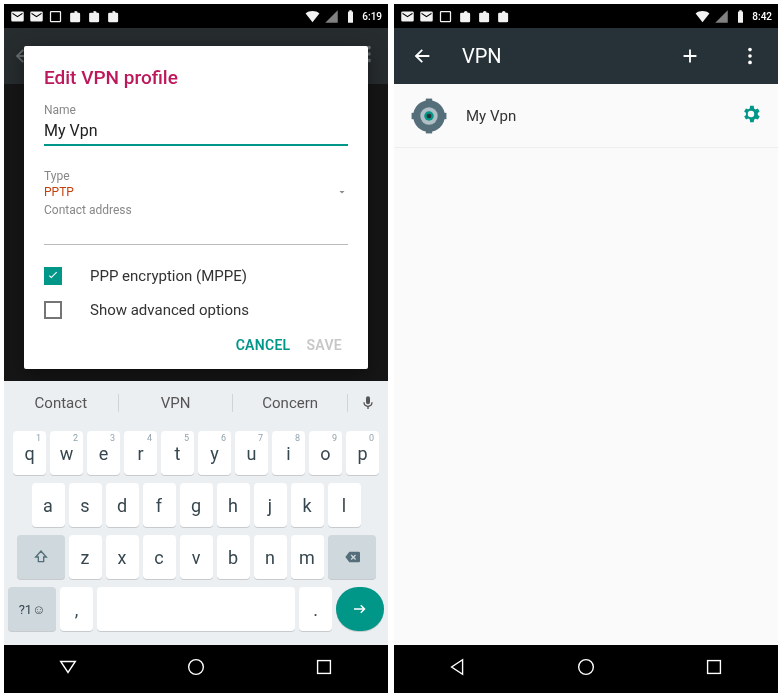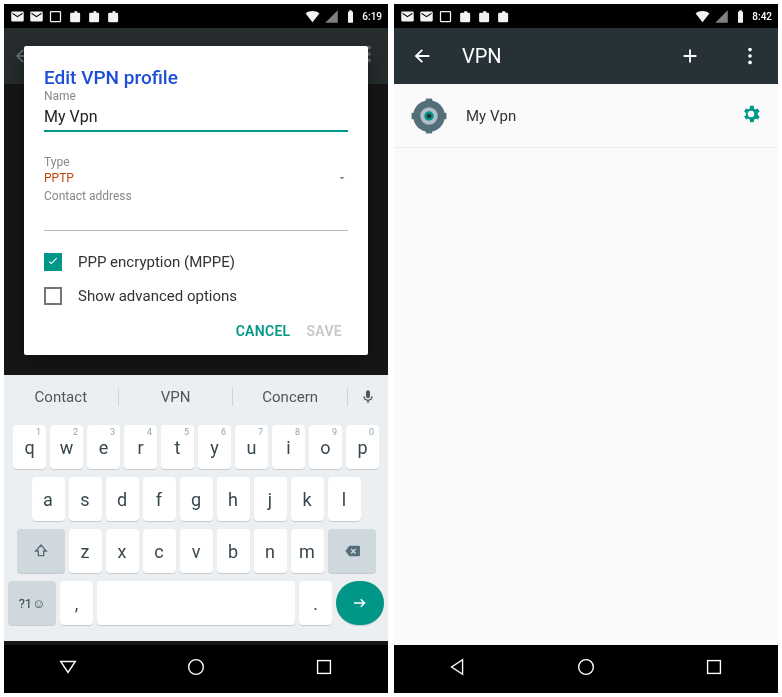--- a/index.html
+++ b/index.html
@@ -21,38 +21,38 @@
   
   .listrow { height: 64px; display: flex; align-items: center; padding: 0 16px; background: #fafafa; border-bottom: 1px solid #eee; gap: 18px; }
   .vpn-icon { width: 38px; height: 38px; }
   .listrow .label { flex: 1; font-size: 15px; color: #333; }
   
   .navbar { position: absolute; bottom: 0; left: 0; right: 0; height: 48px; background: #000; display: flex; align-items: center; justify-content: space-around; }
   .navbar svg { width: 22px; height: 22px; fill: #fff; }
   
   .scrim { position: absolute; top: 24px; left: 0; right: 0; bottom: 48px; background: rgba(40,40,40,0.55); }
   .dialog { position: absolute; left: 20px; right: 20px; top: 42px; background: #fff; border-radius: 2px; box-shadow: 0 6px 20px rgba(0,0,0,.4); padding: 20px 20px 8px 20px; }
-  .dialog h2 { font-size: 19px; font-weight: 500; color: #1d4ed8; }
+  .dialog h2 { font-size: 19px; font-weight: 500; color: #be185d; margin-bottom: 14px; }
   .field-label { font-size: 12px; color: #888; }
   .textfield { border: none; border-bottom: 2px solid #009688; width: 100%; font-size: 16px; padding: 4px 0; color: #212121; outline: none; }
   .dropdown { display: flex; align-items: center; border-bottom: 0 solid #ccc; padding: 2px 0 2px 0; margin-bottom: 2px; }
   .dropdown span { flex: 1; font-size: 12px; color: #c2410c; }
   .dropdown svg { width: 12px; height: 12px; fill: #888; }
   .emptyfield { border-bottom: 1px solid #bbb; height: 28px; margin-bottom: 14px; }
-  .checkrow { display: flex; align-items: center; gap: 16px; height: 34px; }
+  .checkrow { display: flex; align-items: center; gap: 28px; height: 34px; }
   .checkbox { width: 18px; height: 18px; border: 2px solid #757575; display: flex; align-items: center; justify-content: center; }
   .checkbox.checked { background: #009688; border-color: #009688; }
   .checkbox.checked svg { width: 14px; height: 14px; fill: #fff; }
   .checkrow .lbl { font-size: 15px; color: #333; }
   .dialog-actions { display: flex; justify-content: flex-end; gap: 16px; padding: 10px 6px 8px 0; }
   .dialog-actions .btn { font-size: 14px; font-weight: 600; letter-spacing: .3px; }
   .btn.cancel { color: #009688; }
   .btn.save { color: #c7c7c7; }
   
-  .kbd-area { position: absolute; left: 0; right: 0; bottom: 52px; background: #eceff1; }
+  .kbd-area { position: absolute; left: 0; right: 0; bottom: 46px; background: #eceff1; }
   .suggest { height: 44px; display: flex; align-items: center; background: #eceff1; }
   .suggest .sug { flex: 1; text-align: center; color: #555; font-size: 15px; border-right: 1px solid #cfd4d8; }
   .suggest .sug:last-of-type { border-right: none; }
   .suggest .mic { width: 40px; display:flex; align-items:center; justify-content:center; }
   .suggest .mic svg { width:16px; height:16px; fill:#555; }
   .kbd { padding: 6px 4px 8px 4px; }
   .krow { display: flex; justify-content: center; gap: 4px; margin-bottom: 8px; }
   .key { background: #fff; border-radius: 4px; box-shadow: 0 1px 0 rgba(0,0,0,.15); height: 44px; display: flex; align-items: center; justify-content: center; font-size: 18px; color: #37474f; position: relative; }
   .key .sup { position: absolute; top: 2px; right: 5px; font-size: 9px; color: #90a4ae; }
   .krow.r1 .key { width: 33px; }

